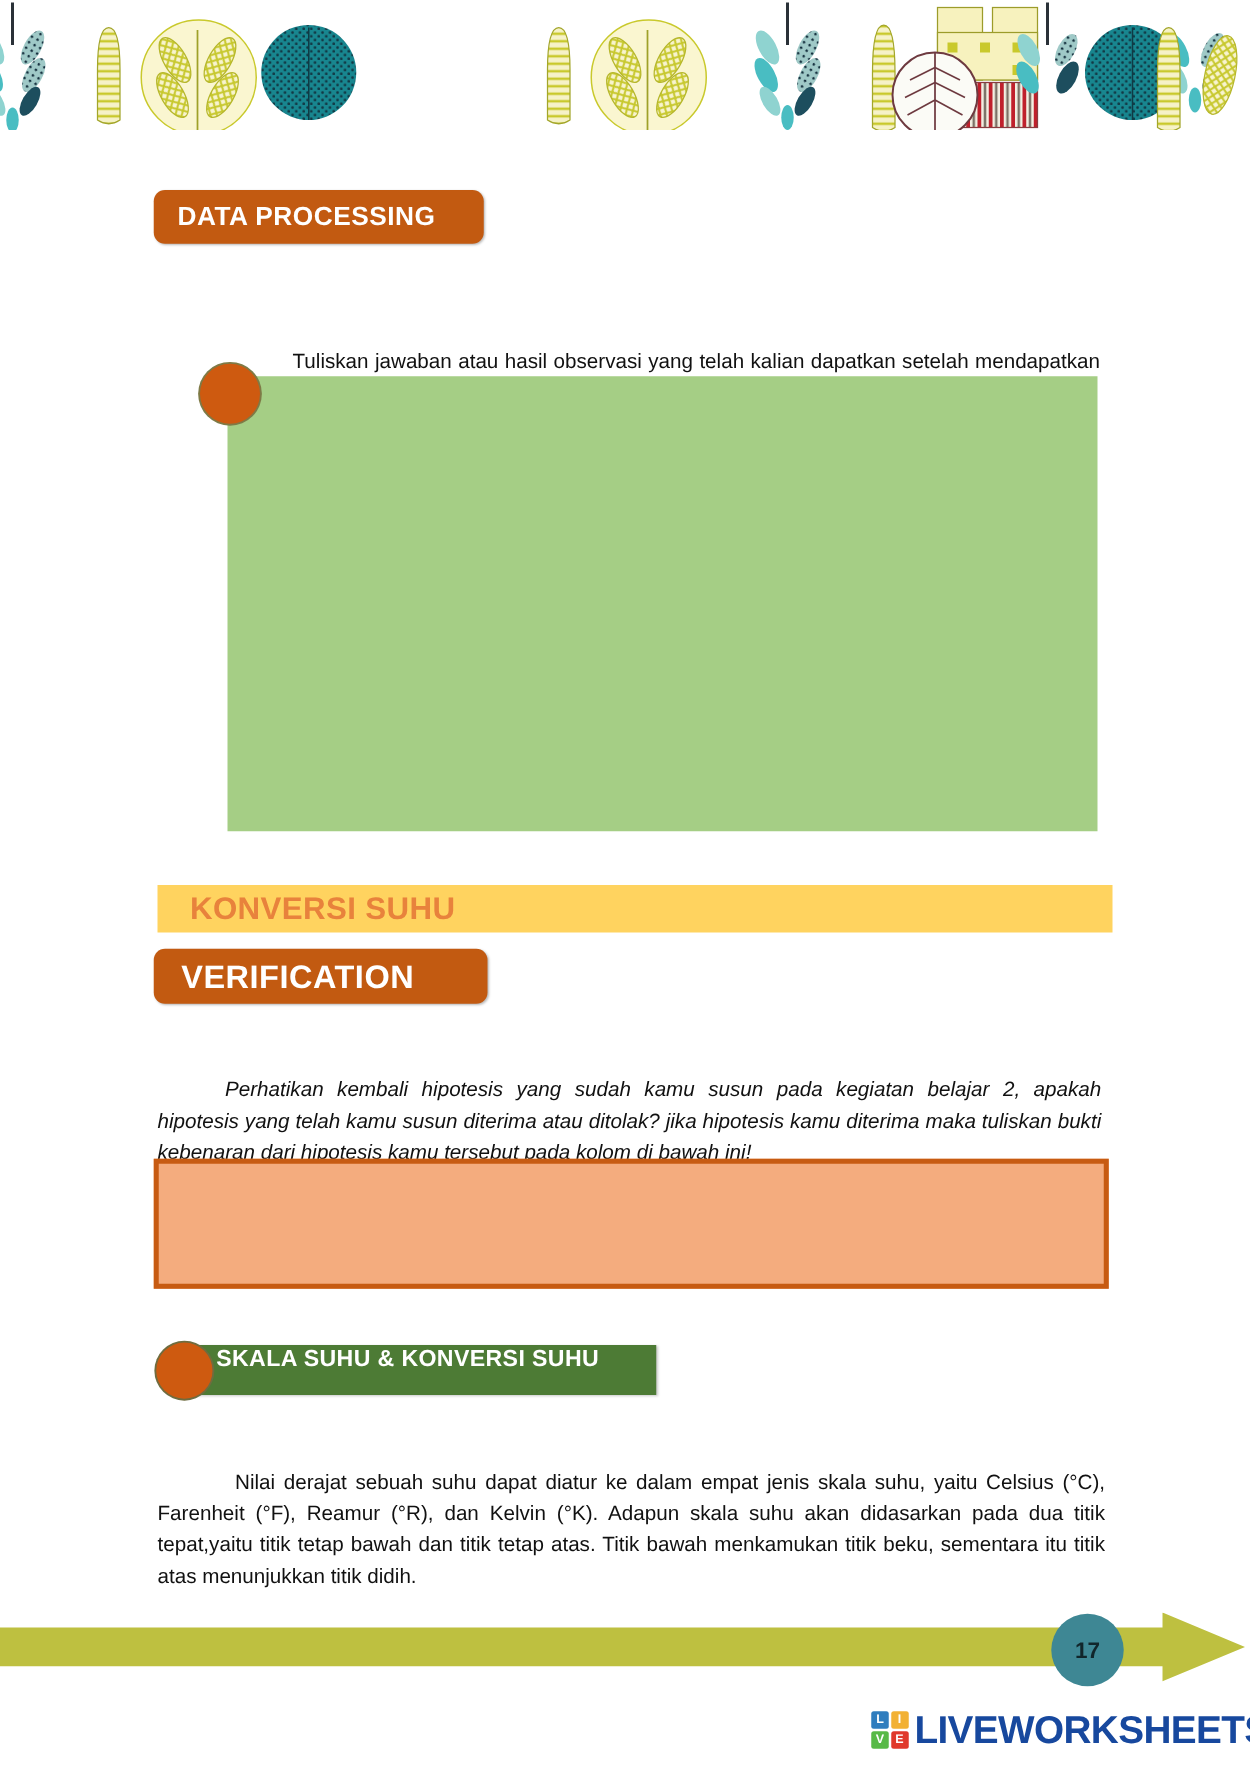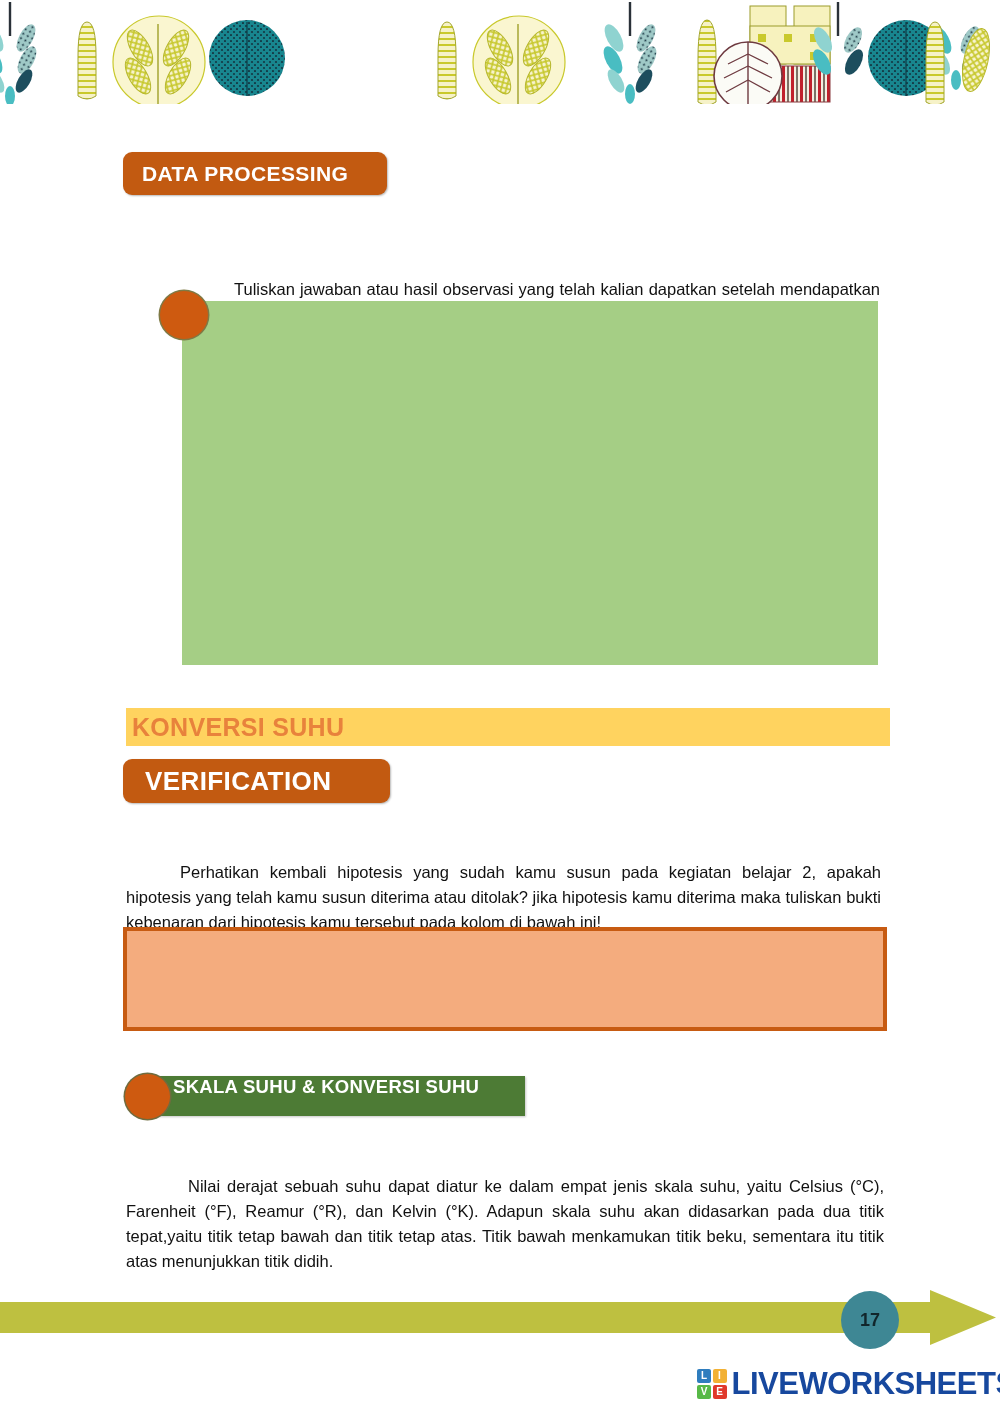--- a/index.html
+++ b/index.html
@@ -43,21 +43,21 @@
     position: absolute;
     font-size: 16.5px;
     line-height: 1.52;
     color: #111111;
     text-align: justify;
     text-indent: 54px;
     font-family: "Liberation Sans", sans-serif;
     margin-top: 46px;
   }
   #intro-paragraph { left: 180px; top: 231px; width: 700px; }
-  #verification-paragraph { left: 126px; top: 814px; width: 755px; }
+  #verification-paragraph { left: 126px; top: 814px; width: 755px; font-style: italic; }
   #scale-paragraph { left: 126px; top: 1128px; width: 758px; text-indent: 62px; }
 
   
   #answer-box-green {
     position: absolute;
     left: 182px; top: 301px; width: 696px; height: 364px;
     background: #A5CE85;
   }
   #answer-box-green-dot {
     position: absolute;
@@ -74,21 +74,21 @@
   }
 
   
   #konversi-banner {
     position: absolute;
     left: 126px; top: 708px; width: 764px; height: 38px;
     background: #FFD35F;
     display: flex; align-items: center;
   }
   #konversi-banner-label {
-    padding-left: 6px;
+    padding-left: 26px;
     font-size: 25px;
     font-weight: bold;
     color: #E8823C;
     letter-spacing: .3px;
   }
 
   
   #skala-bar {
     position: absolute;
     left: 148px; top: 1076px; width: 377px; height: 40px;

